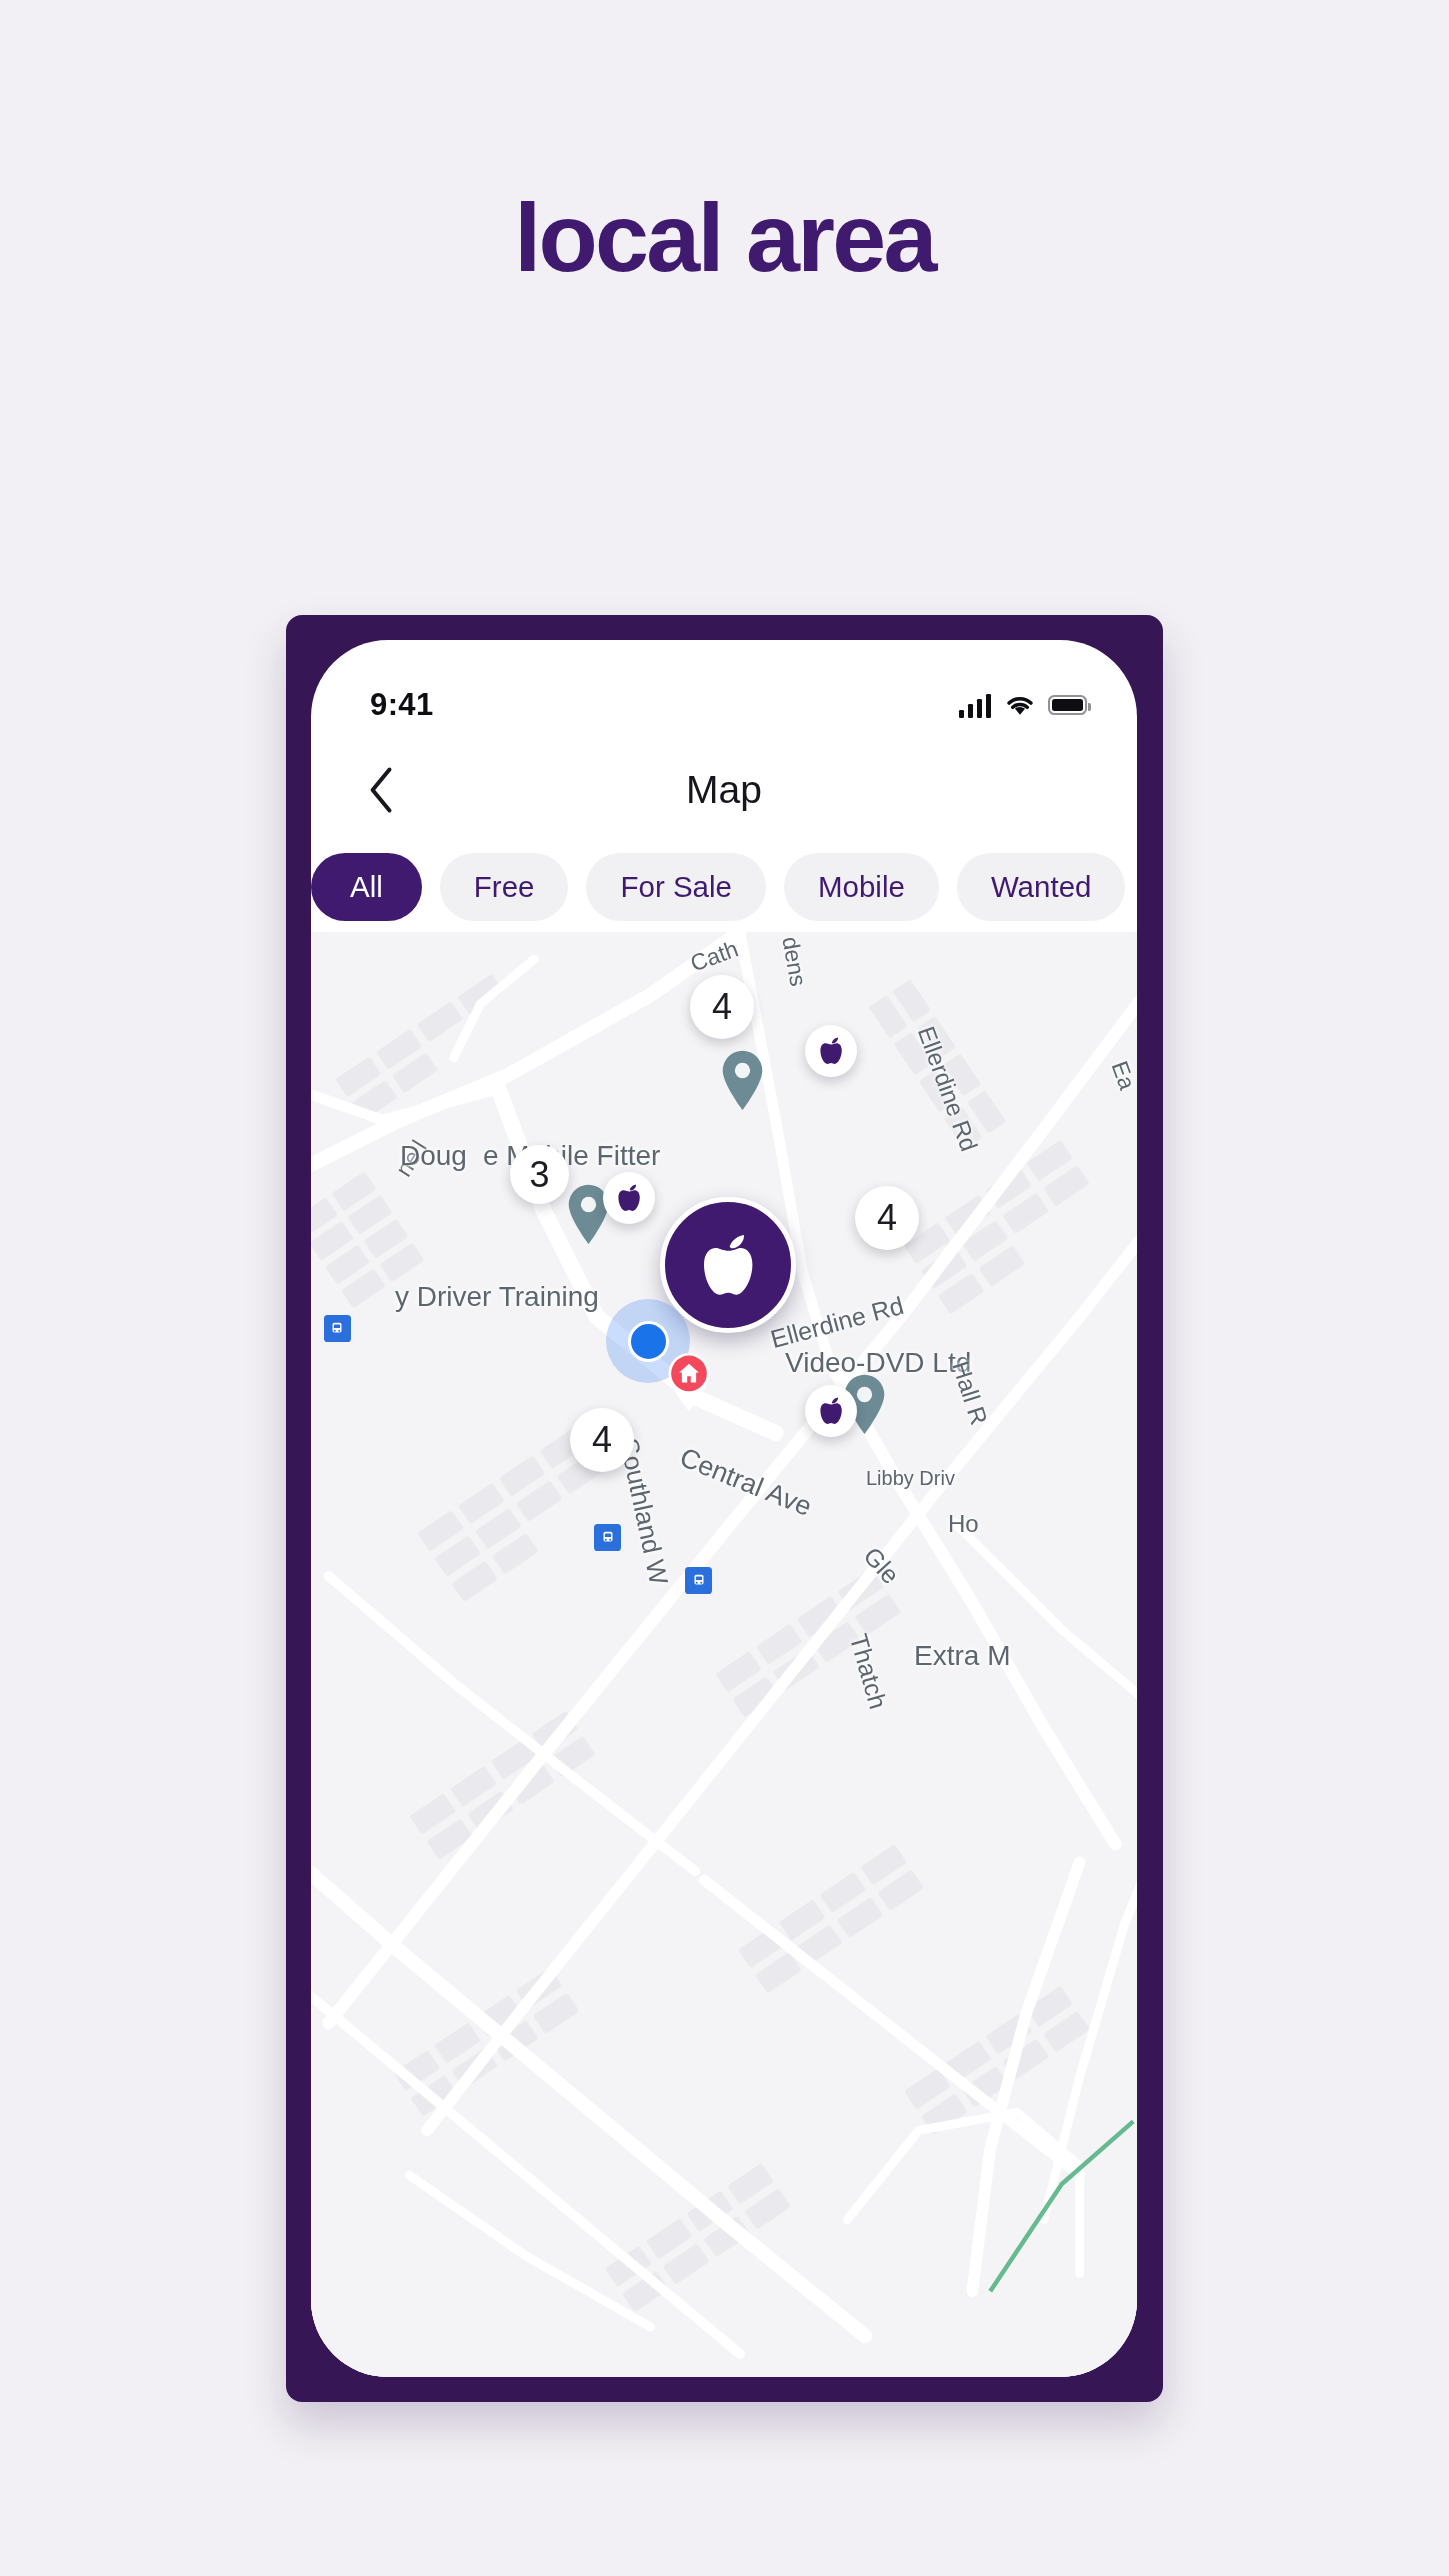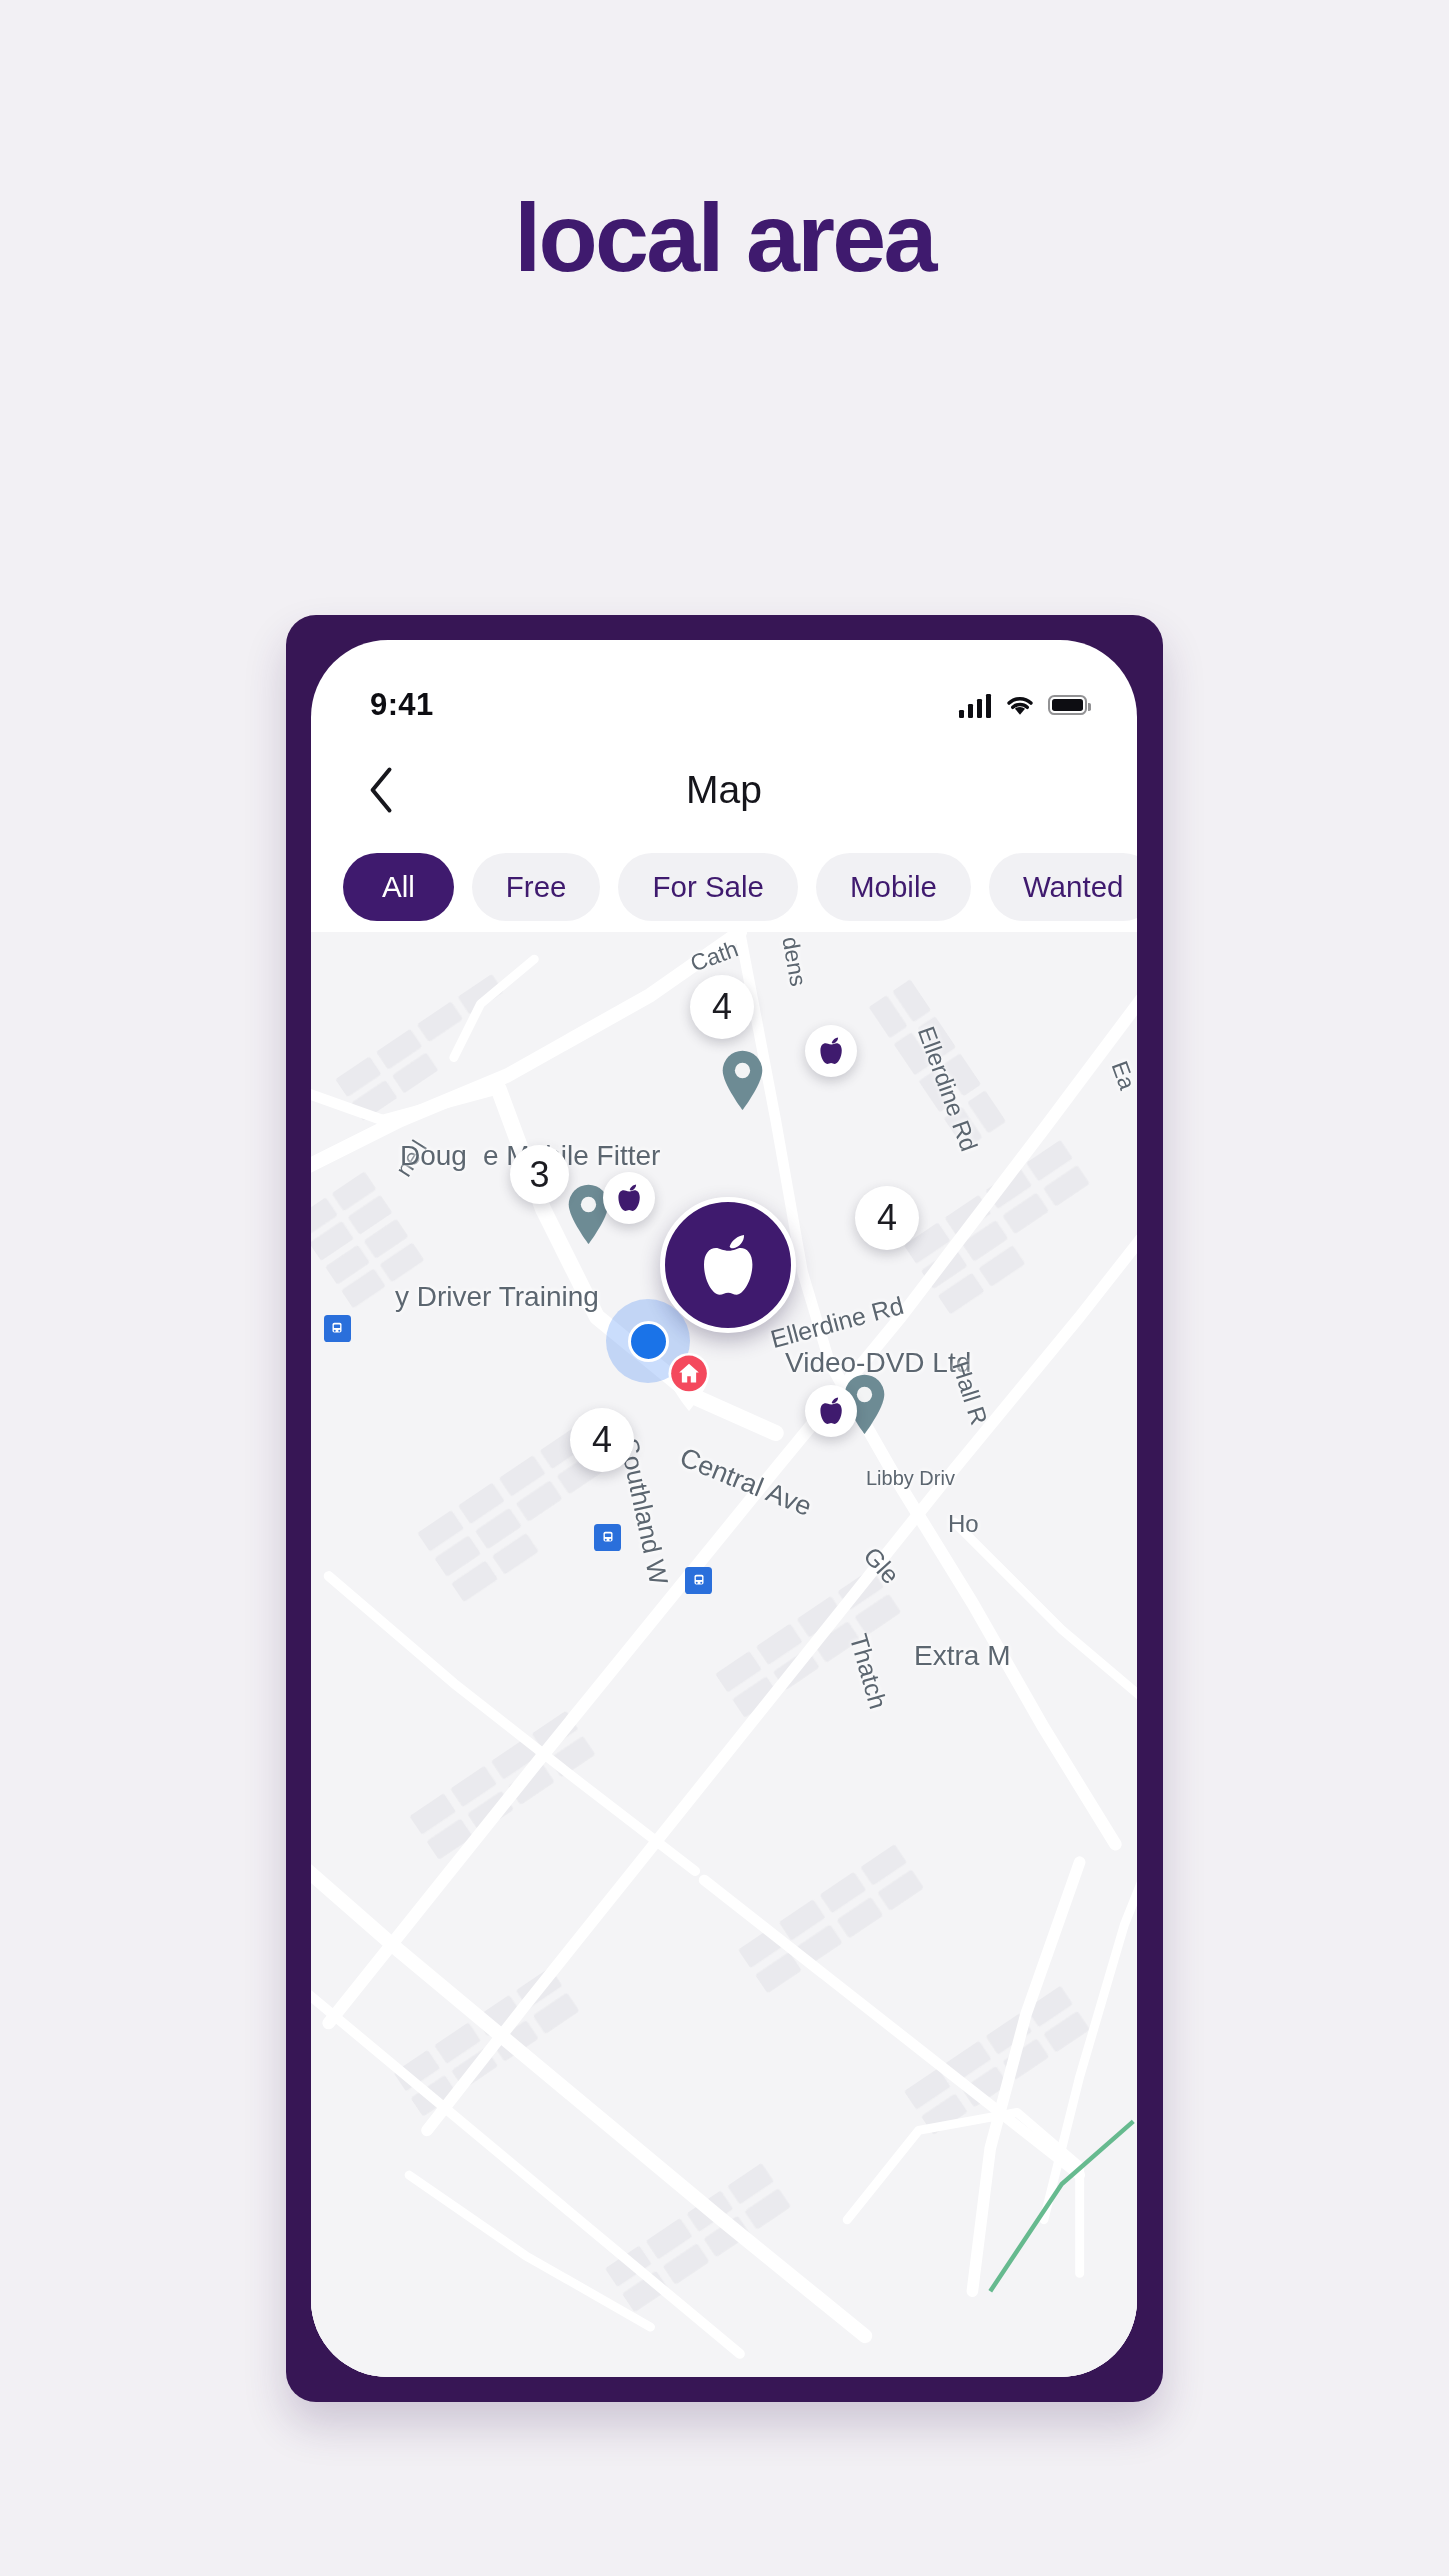--- a/index.html
+++ b/index.html
@@ -21,21 +21,21 @@
     line-height: 1.22;
     letter-spacing: -2.7px;
   }
   .headline .l2 { display: block; }
 
   
   #phone {
     position: absolute; left: 286px; top: 615px;
     width: 877px; height: 1787px;
     background: #371655;
-    border-radius: 30px;
+    border-radius: 16px;
     box-shadow: 0 23px 43px rgba(60,28,90,.20);
   }
   #screen {
     position: absolute; left: 25px; top: 25px;
     width: 826px; height: 1737px;
     background: #ffffff;
     border-radius: 77px;
     overflow: hidden;
   }
 
@@ -70,21 +70,21 @@
   }
   .backbtn { width: 55px; height: 55px; display: flex; align-items: center; justify-content: center; cursor: pointer; }
   .nav-title {
     position: absolute; left: 0; width: 826px; text-align: center;
     font-size: 39px; color: #15151b; font-weight: 400; pointer-events: none;
   }
 
   
   .chips {
     position: absolute; left: 0; top: 200px; width: 826px; height: 93px;
-    display: flex; align-items: center; gap: 18px; padding-left: 32px;
+    display: flex; align-items: center; gap: 18px; 
   }
   .chip {
     height: 68px; border-radius: 34px; display: flex; align-items: center; justify-content: center;
     padding: 0 34px; background: #f1f1f4; color: #3f1a6e;
     font-size: 29.5px; font-weight: 500; white-space: nowrap; cursor: pointer; flex: none;
   }
   .chip.active { background: #3f1a6e; color: #ffffff; padding: 0 39px; }
 
   
   #map {

